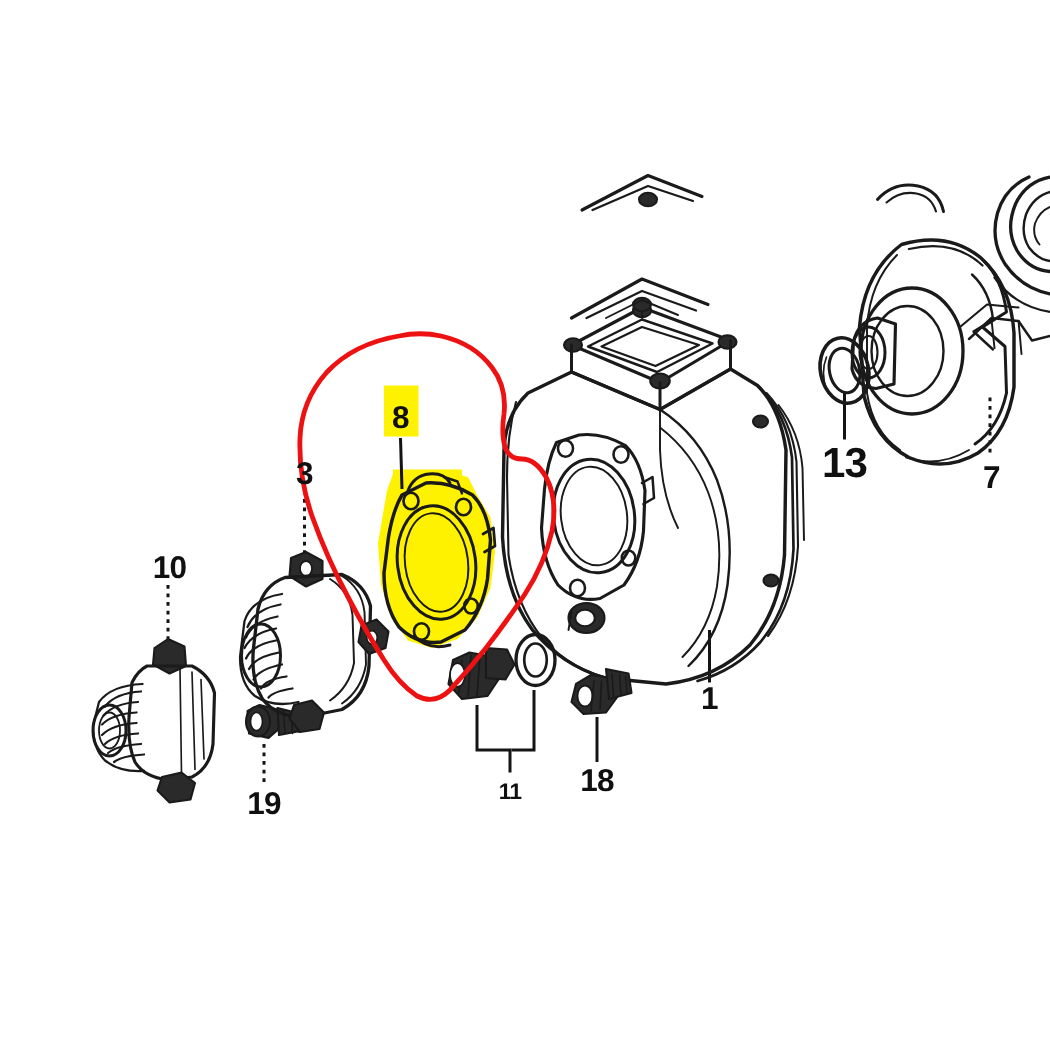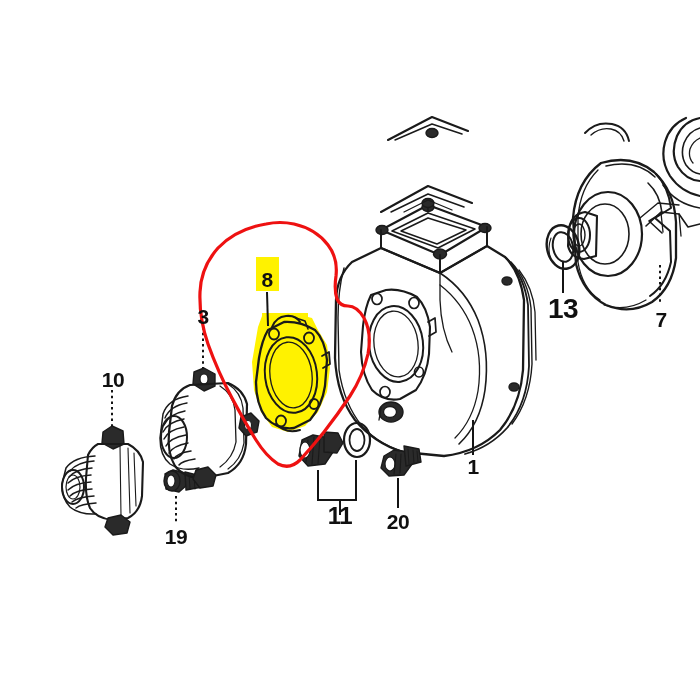--- a/index.html
+++ b/index.html
@@ -365,19 +365,19 @@
              Q338 258 328 245
              Q316 229 294 224
              Q280 221 266 224 Z"></path>
 
   </svg>
 
   <div class="partnum" style="left:473px; top:466px; font-size:21px;">1</div>
   <div class="partnum" style="left:203px; top:316px; font-size:21px;">3</div>
   <div class="partnum" style="left:661px; top:319px; font-size:21px;">7</div>
   <div class="partnum" style="left:267px; top:279px; font-size:21px;">8</div>
-  <div class="partnum" style="left:340px; top:516px; font-size:24px;">11</div>
+  <div class="partnum" style="left:340px; top:528px; font-size:15px;">11</div>
   <div class="partnum" style="left:563px; top:309px; font-size:28px;">13</div>
   <div class="partnum" style="left:113px; top:379px; font-size:21px;">10</div>
   <div class="partnum" style="left:176px; top:536px; font-size:21px;">19</div>
-  <div class="partnum" style="left:398px; top:521px; font-size:21px;">20</div>
+  <div class="partnum" style="left:398px; top:521px; font-size:21px;">18</div>
 
 </div>
 
 </body></html>

